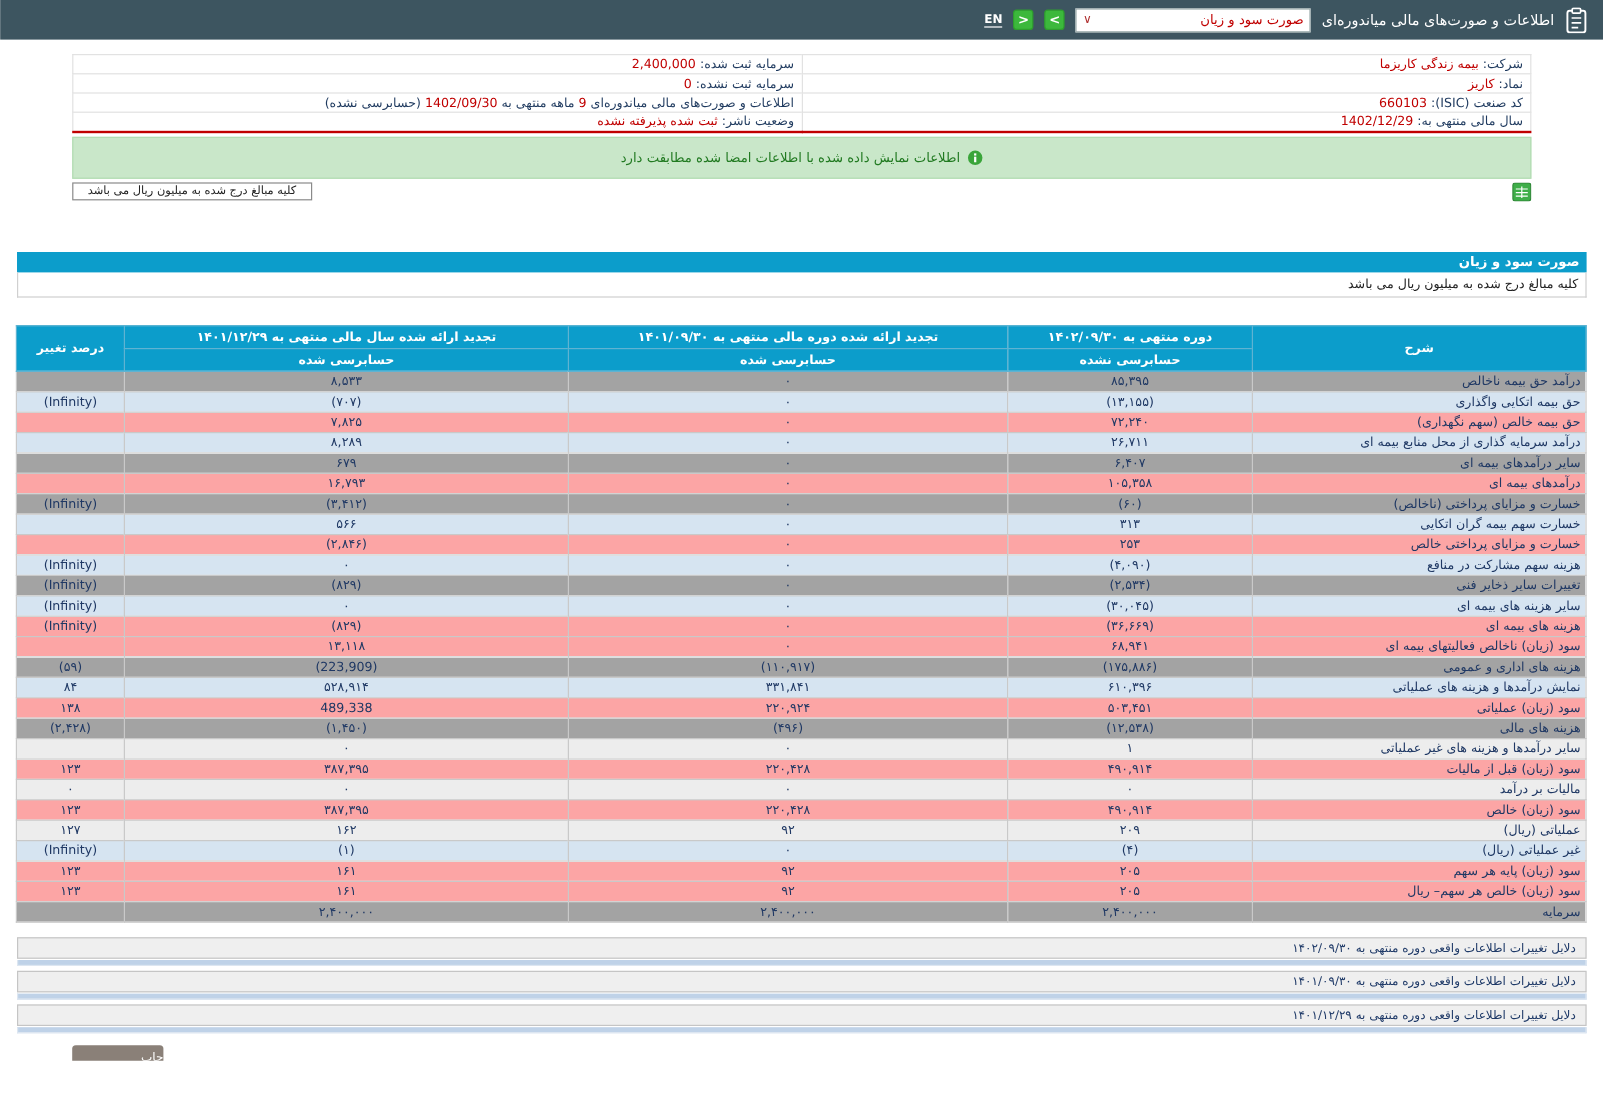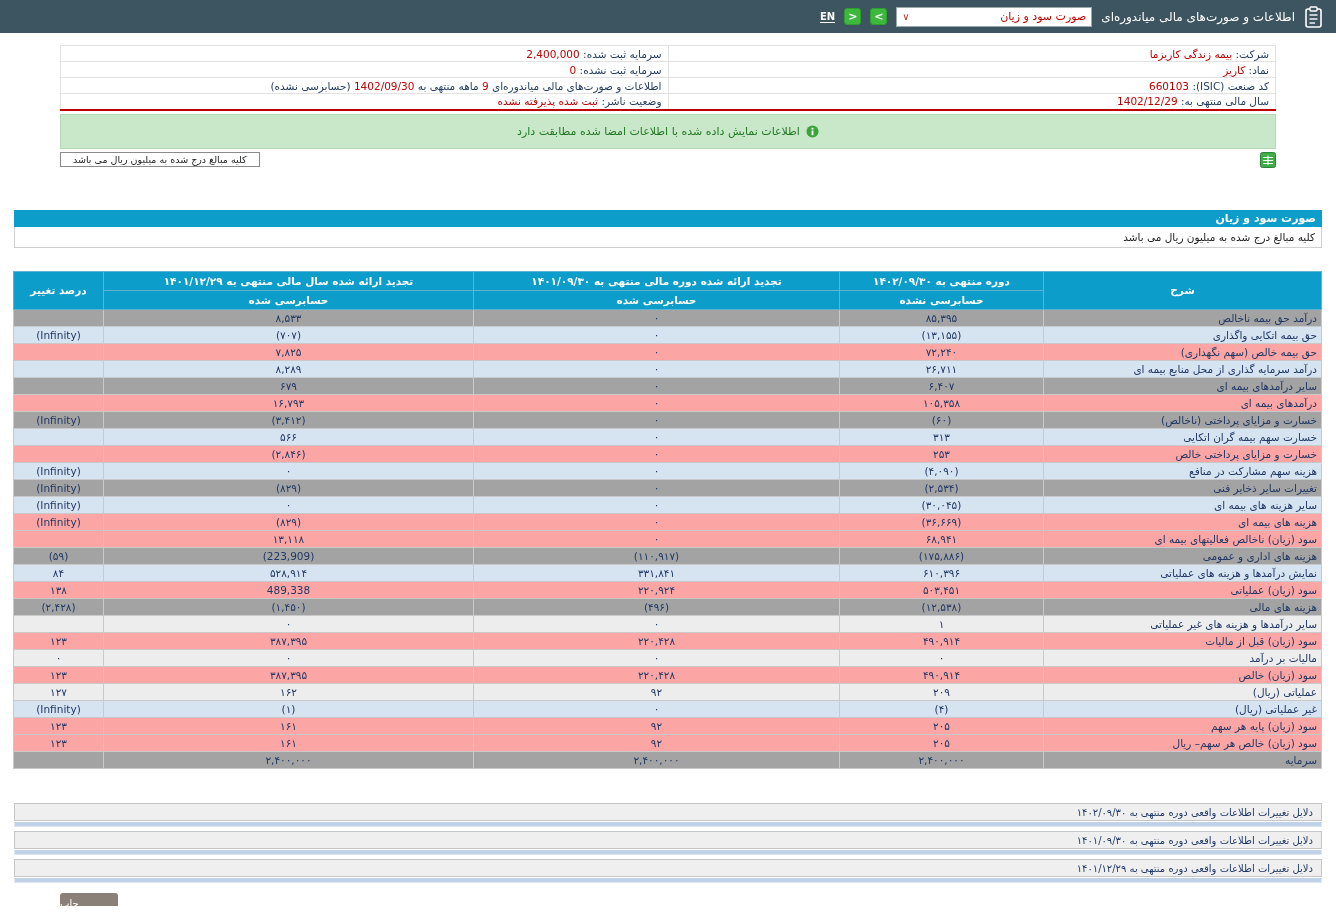--- a/index.html
+++ b/index.html
@@ -47,30 +47,30 @@
   table.main td { border: 1px solid #C9C9C9; height: 17px; font-size: 10.5px;
     color: #1F3864; padding: 0 4px; overflow: hidden; white-space: nowrap; }
   td.desc { text-align: right; }
   td.num { text-align: center; }
   td.neg { color: #C00000; }
   tr.white td { background: #a3a3a3; }
   tr.grey  td { background: #EDEDED; }
   tr.blue  td { background: #D6E4F1; }
   tr.yellow td { background: #fca5a5; }
   
-  .footer-accs { margin: 34px 14px 0; }
+  .footer-accs { margin: 12px 14px 0; }
   .acc { margin-bottom: 4px; }
   .acc-bar { height: 18px; line-height: 18px; background: #EFEFEF; border: 1px solid #C5C5C5;
     font-size: 10px; color: #1F3A68; padding: 0 8px; cursor: pointer; }
   .acc-strip { height: 5px; background: #BFD2E8; border: 1px solid #DDE6F1; border-top: none;
     margin-top: 1px; }
   .print-wrap { margin: 8px 60px 0; direction: ltr; }
-  .print-btn { width: 58px; height: 13px; overflow: hidden; background: #8A8078; color: #fff;
+  .print-btn { width: 76px; height: 13px; overflow: hidden; background: #8A8078; color: #fff;
     border: none; border-radius: 3px 3px 0 0; font-size: 10px; line-height: 21px;
-    text-align: left; cursor: pointer; font-family: "DejaVu Sans", sans-serif; }
+    text-align: right; cursor: pointer; font-family: "DejaVu Sans", sans-serif; }
 </style>
 </head>
 <body>
 
 <div class="topbar">
   <svg class="clip-icon" viewBox="0 0 20 22">
     <rect x="2" y="3" width="15" height="18" rx="2" fill="none" stroke="#fff" stroke-width="1.6"></rect>
     <rect x="6" y="1" width="7" height="4" rx="1" fill="#3D5560" stroke="#fff" stroke-width="1.4"></rect>
     <line x1="5.5" y1="9" x2="13.5" y2="9" stroke="#fff" stroke-width="1.4"></line>
     <line x1="5.5" y1="13" x2="13.5" y2="13" stroke="#fff" stroke-width="1.4"></line>

